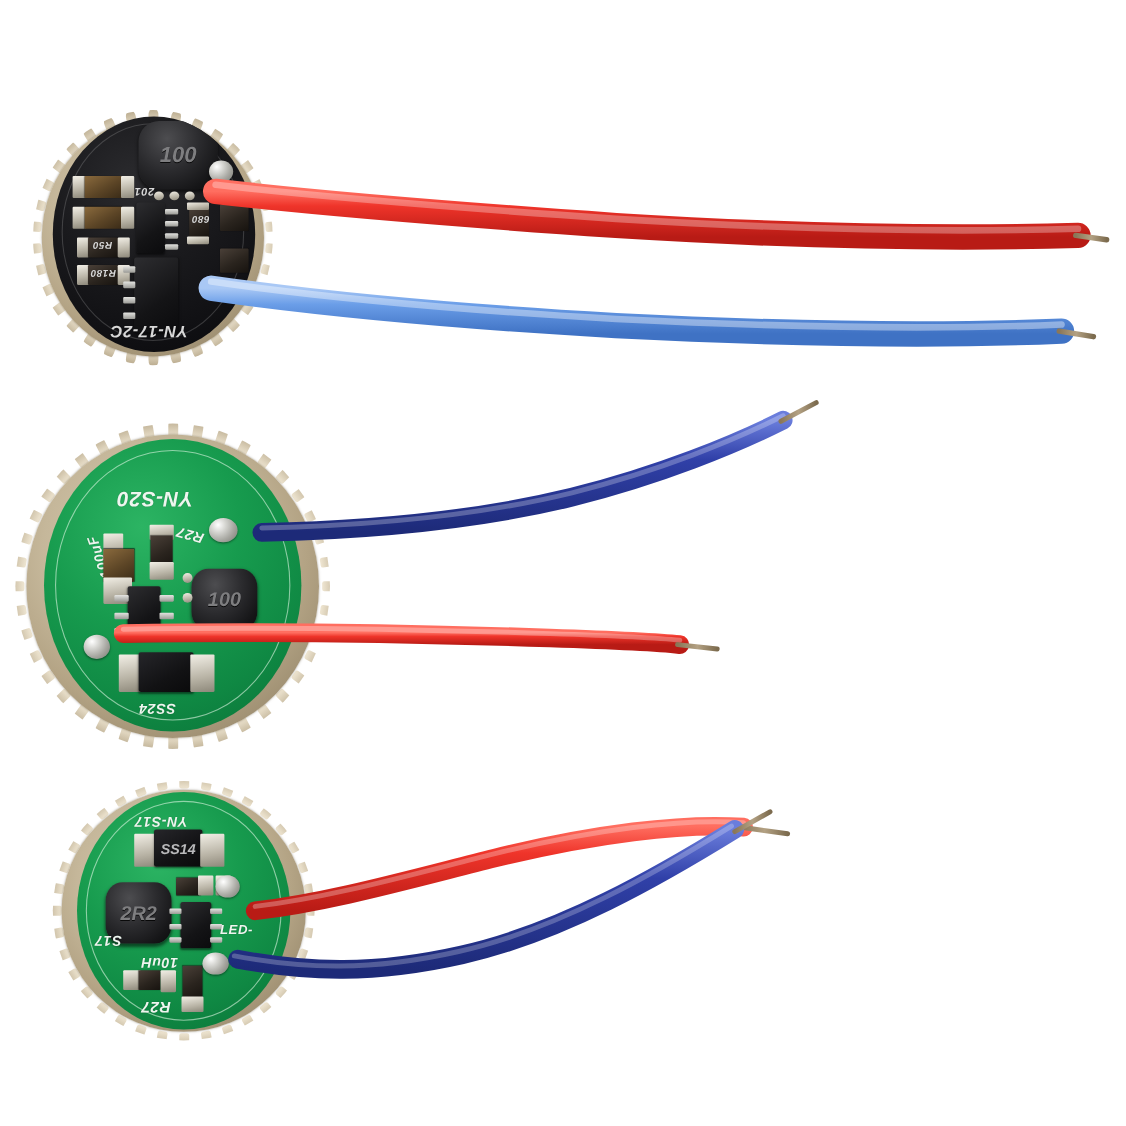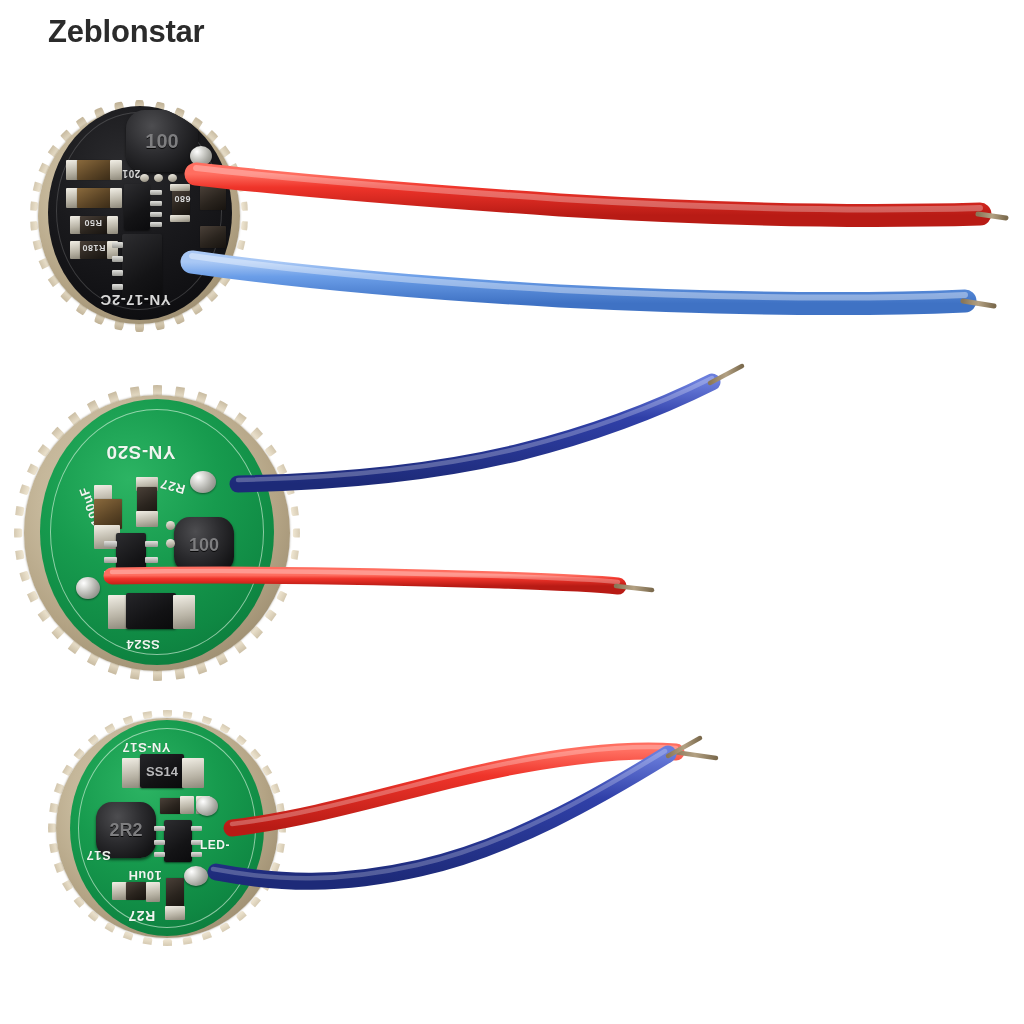--- a/index.html
+++ b/index.html
@@ -40,21 +40,21 @@
     background:linear-gradient(180deg,#efe6d2,#b8a98c);
     border-radius:2px 2px 40% 40%;
     transform-origin:50% 0;
   }
   .pad{
     position:absolute;border-radius:50%;
     background:radial-gradient(circle at 35% 30%,#fbf7ee,#cfc3a8 60%,#a8997c);
     box-shadow:0 0 1px rgba(60,50,35,.7);
   }
 
-  .pcb{position:absolute;border-radius:50%;overflow:hidden;}
+  .pcb{position:absolute;border-radius:50%;overflow:hidden;font-style:italic;}
   .pcb-green{
     background:
       radial-gradient(circle at 38% 30%, #2cb463 0%, #179b4e 38%, #0f8843 70%, #0a6f36 100%);
   }
   .pcb-black{
     background:
       radial-gradient(circle at 40% 28%, #2b2b2e 0%, #1a1a1d 40%, #101013 75%, #08080a 100%);
   }
   .silk{
     position:absolute;color:#eef6ef;font-weight:bold;
@@ -105,21 +105,20 @@
   }
 
   
   .wirelayer{position:absolute;left:0;top:0;width:1024px;height:1024px;pointer-events:none;}
 </style>
 </head>
 <body>
 
 <div id="stage">
 
-  <div id="watermark">Zeblonstar</div>
 
   <div class="board" id="board1" style="left:30px;top:100px;width:218px;height:232px;">
     <div class="teeth" id="teeth1">
         <div class="tooth" style="height: 15px; transform: rotate(0deg) translateY(102.25px);"></div>
         <div class="tooth" style="height: 15px; transform: rotate(10.5882deg) translateY(102.25px);"></div>
         <div class="tooth" style="height: 15px; transform: rotate(21.1765deg) translateY(102.25px);"></div>
         <div class="tooth" style="height: 15px; transform: rotate(31.7647deg) translateY(102.25px);"></div>
         <div class="tooth" style="height: 15px; transform: rotate(42.3529deg) translateY(102.25px);"></div>
         <div class="tooth" style="height: 15px; transform: rotate(52.9412deg) translateY(102.25px);"></div>
         <div class="tooth" style="height: 15px; transform: rotate(63.5294deg) translateY(102.25px);"></div>

